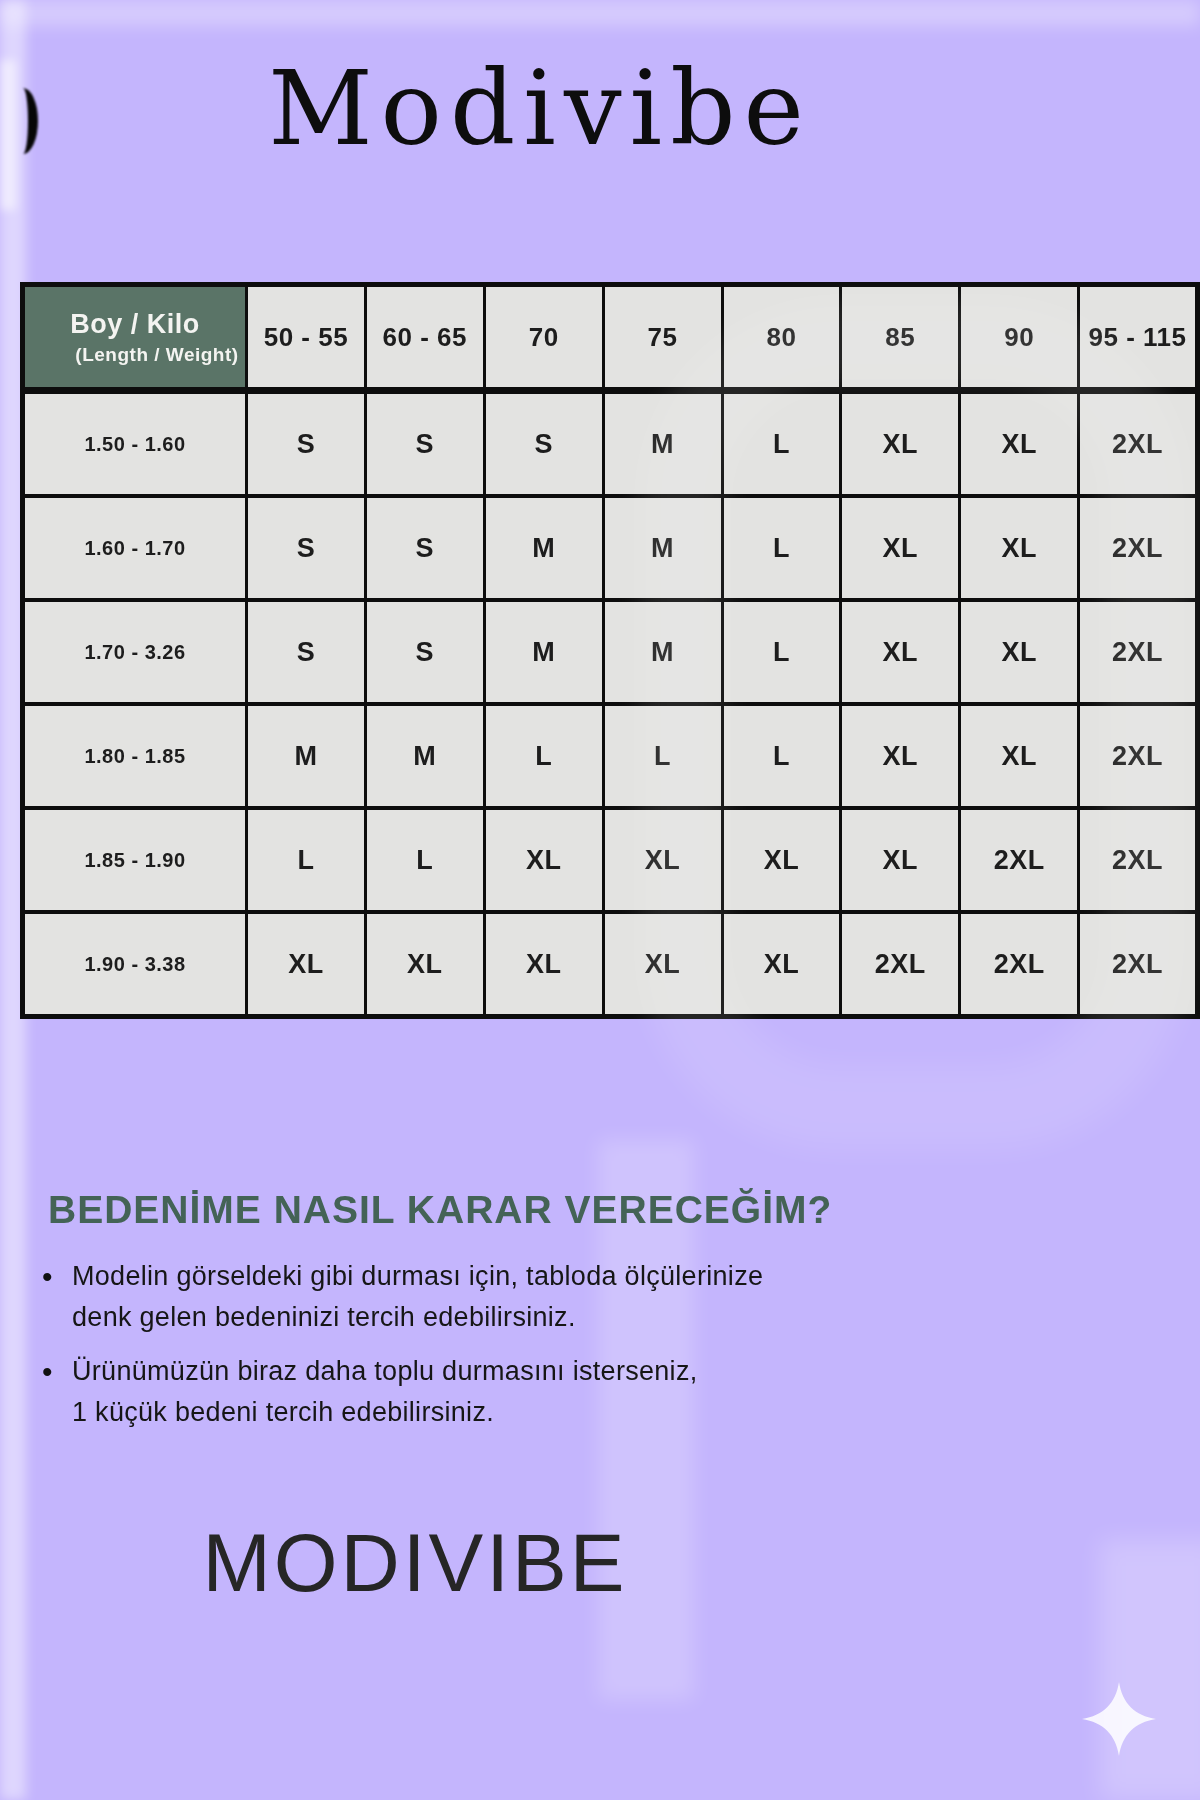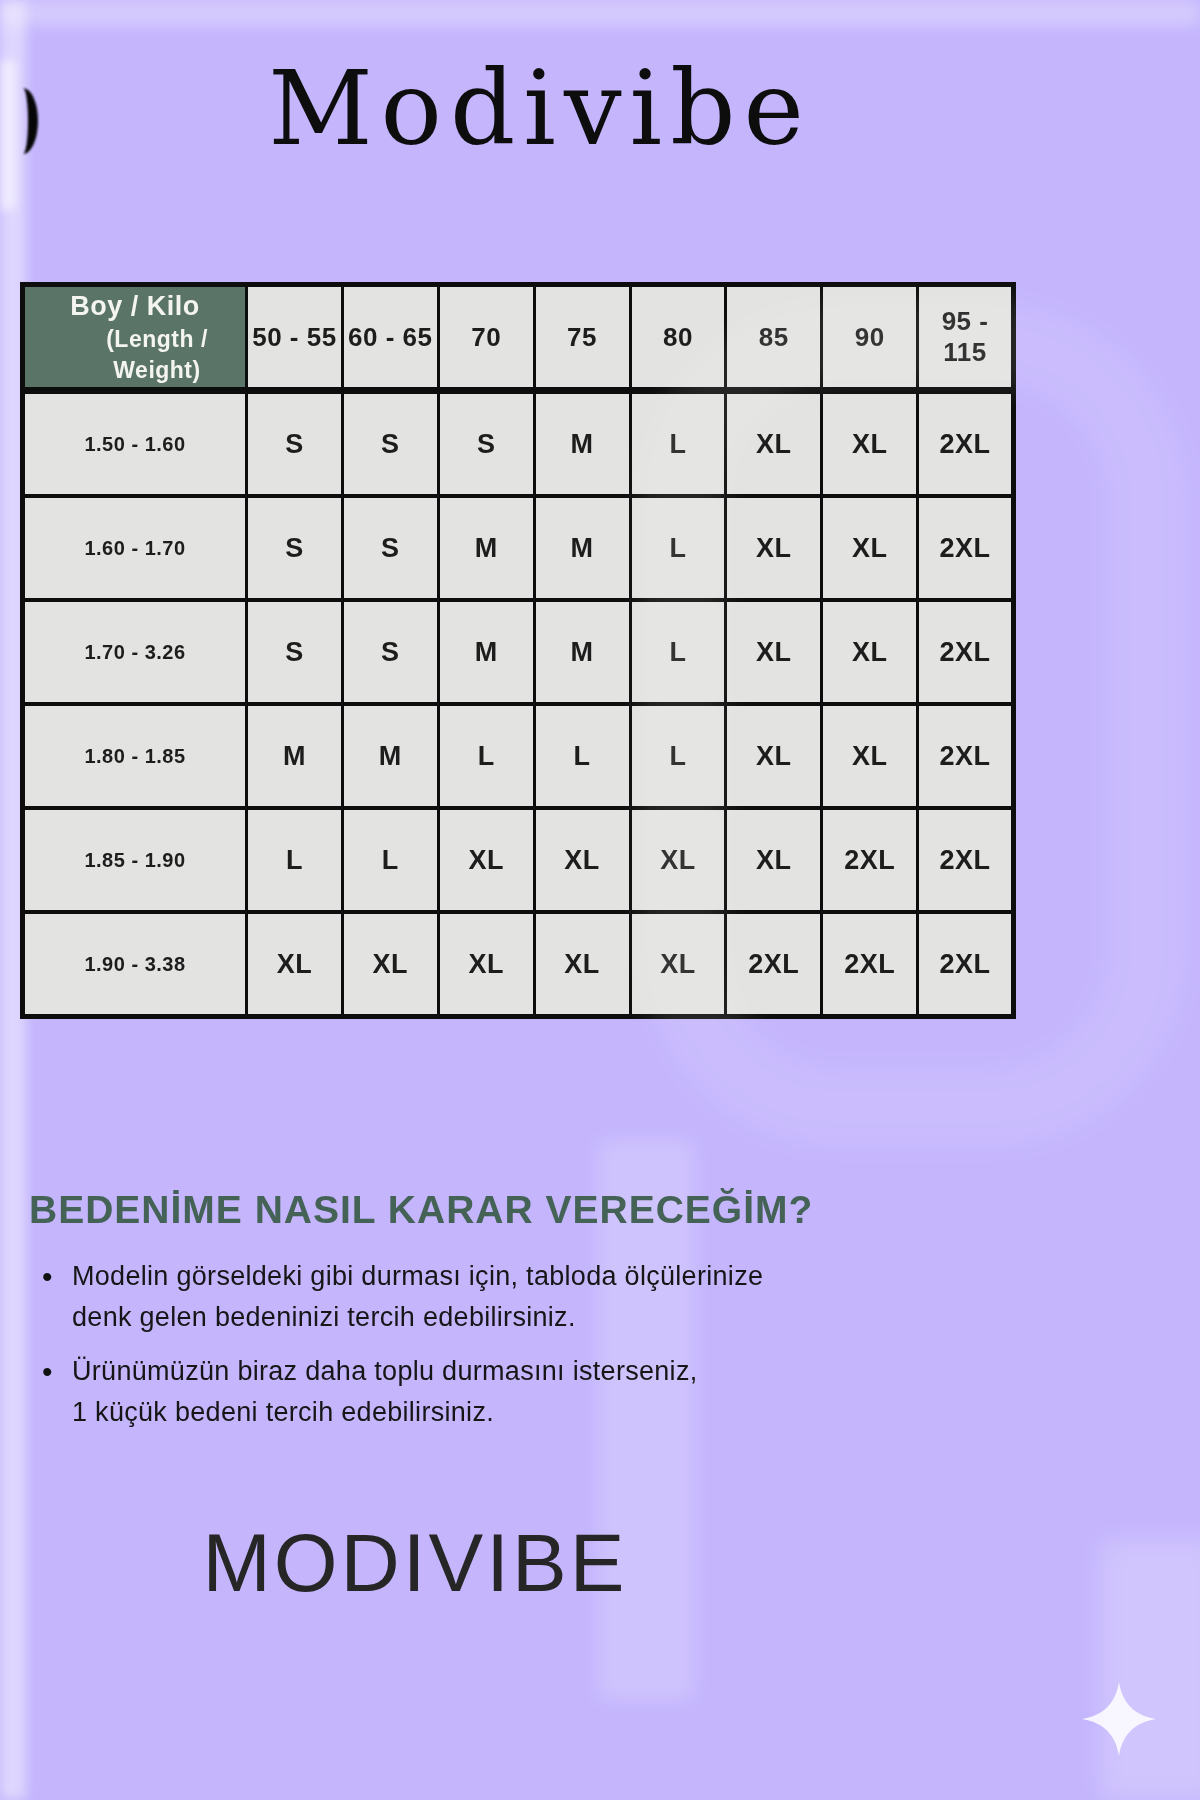--- a/index.html
+++ b/index.html
@@ -27,39 +27,39 @@
   .watermark-corner{position:absolute;left:1100px;top:1540px;width:120px;height:260px;
     background:rgba(255,255,255,.22);filter:blur(12px);pointer-events:none;}
 
   .brand-title{
     position:absolute;left:0;top:58px;width:1080px;margin:0;
     text-align:center;font-family:"DejaVu Serif",serif;font-weight:500;
     font-size:102px;letter-spacing:8px;color:#0d0d0d;line-height:1;
   }
 
   table.size-chart{
-    position:absolute;left:20px;top:282px;width:996px;
+    position:absolute;left:20px;top:282px;width:1180px;
     border-collapse:collapse;table-layout:fixed;
     border:5px solid #0d0d0d;z-index:4;
   }
   .size-chart th,.size-chart td{
     border:3px solid #0d0d0d;border-top-width:4px;border-bottom-width:4px;
     background:#e3e3e1;text-align:center;vertical-align:middle;
     color:#1d1d1d;font-weight:bold;padding:0;
   }
   .size-chart thead th{height:100px;border-bottom-width:7px;font-size:26px;letter-spacing:.5px;}
   .size-chart tbody td{height:100px;font-size:27px;letter-spacing:.5px;}
   .size-chart td.rowlabel{font-size:20px;}
   .size-chart th.corner{
     background:#5a7467;color:#f4f4f1;font-size:27px;line-height:1.35;
   }
-  .size-chart th.corner .sub{font-size:23px;padding-left:44px;}
+  .size-chart th.corner .sub{font-size:19px;padding-left:44px;}
 
   .info-heading{
-    position:absolute;left:29px;top:1188px;margin:0;
+    position:absolute;left:48px;top:1188px;margin:0;
     font-size:39px;font-weight:bold;letter-spacing:1px;color:#446356;
   }
   ul.info-list{
     position:absolute;left:40px;top:1256px;width:880px;margin:0;padding:0;
     list-style:none;
   }
   ul.info-list li{
     position:relative;padding-left:32px;margin-bottom:14px;
     font-size:27px;line-height:1.5;color:#161616;letter-spacing:.3px;
   }

